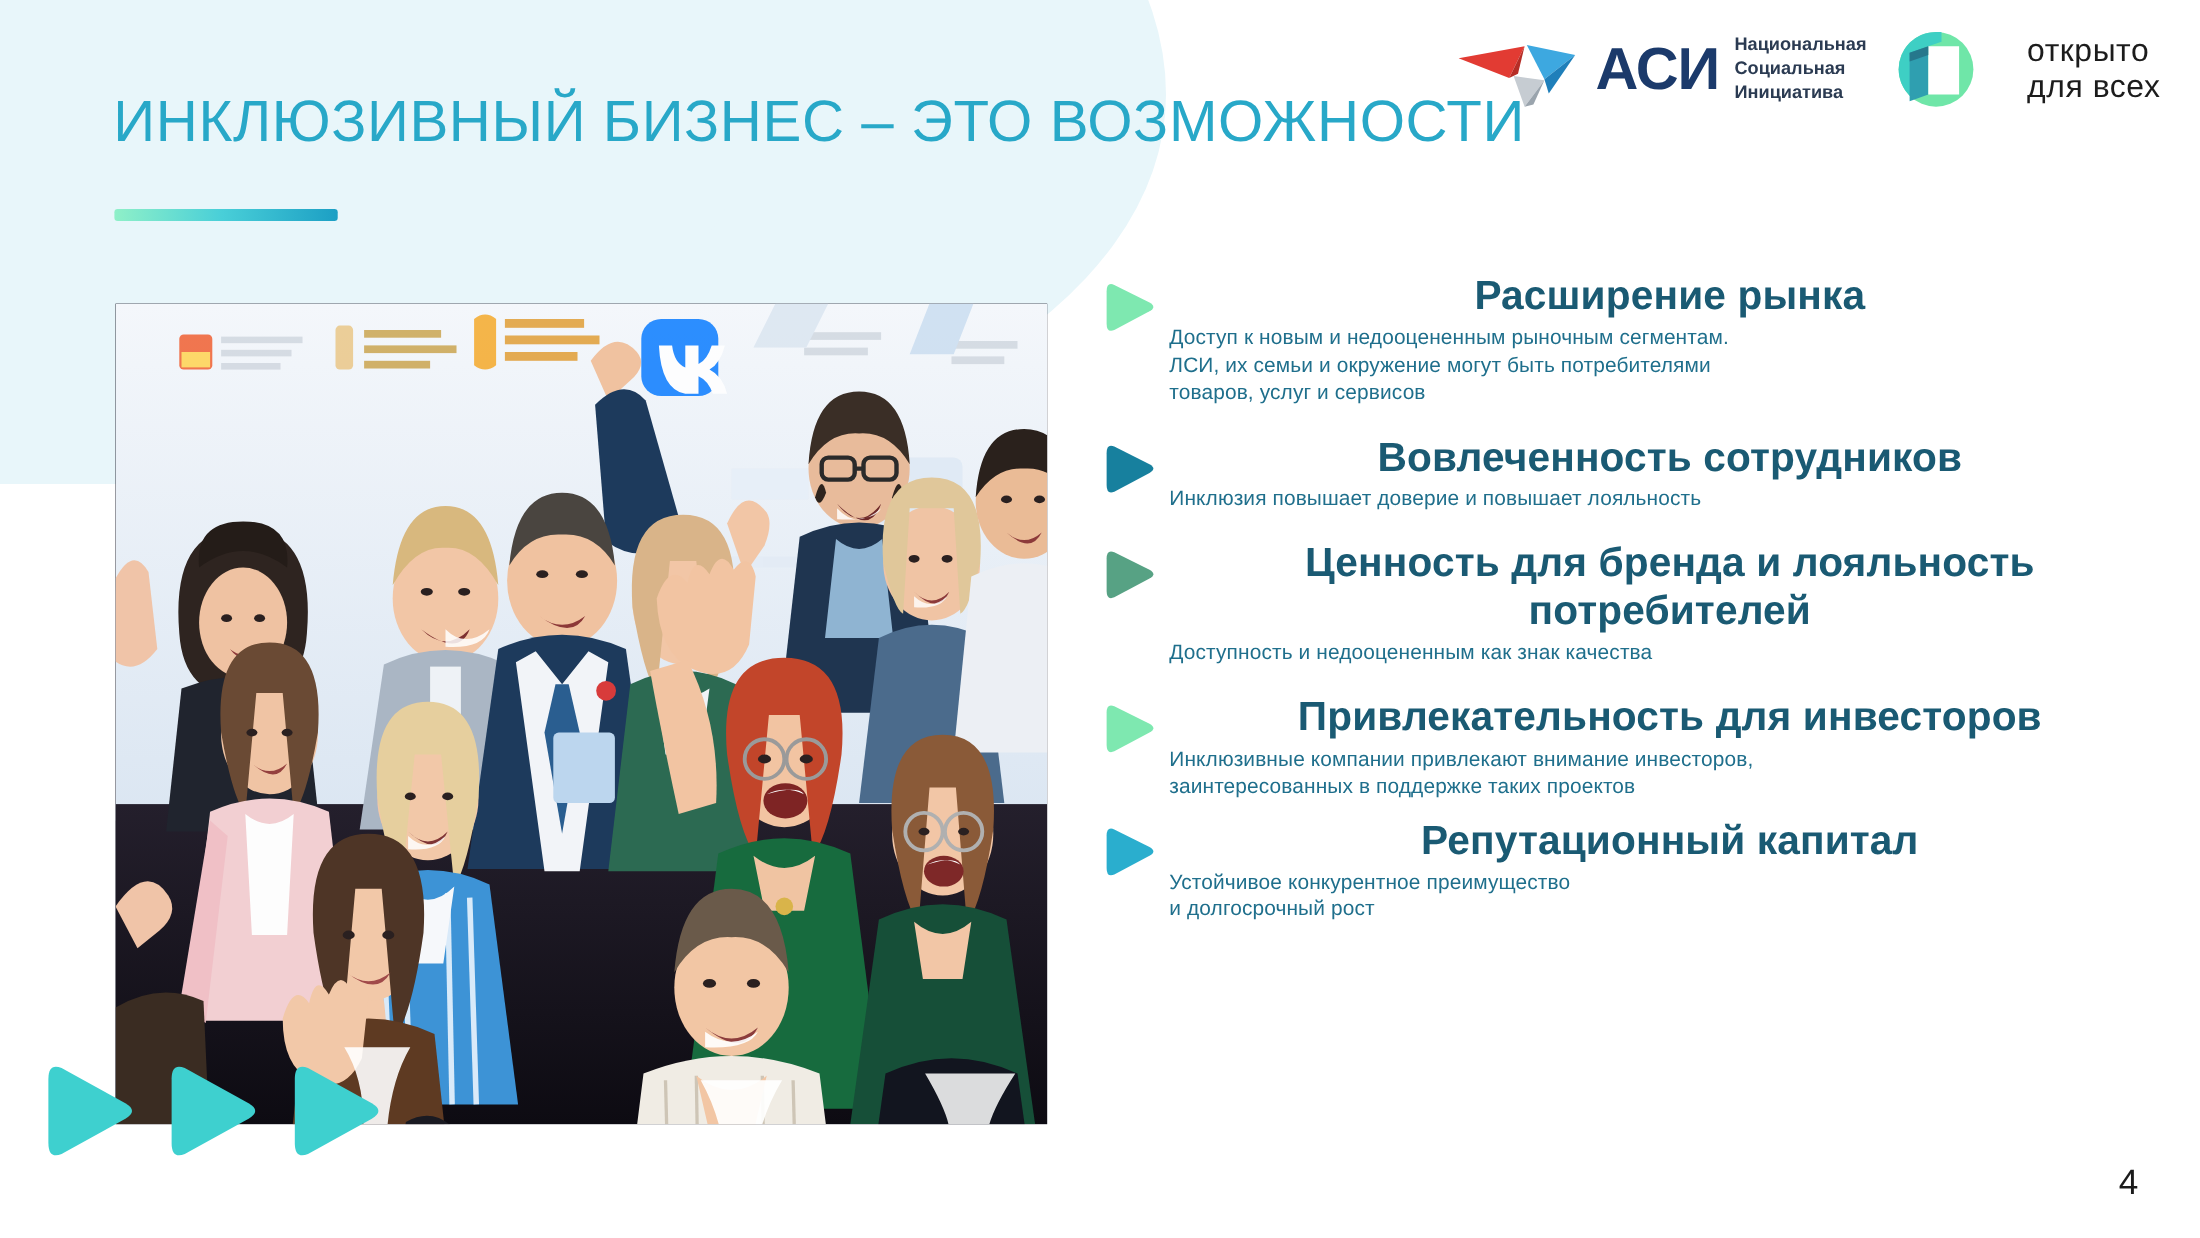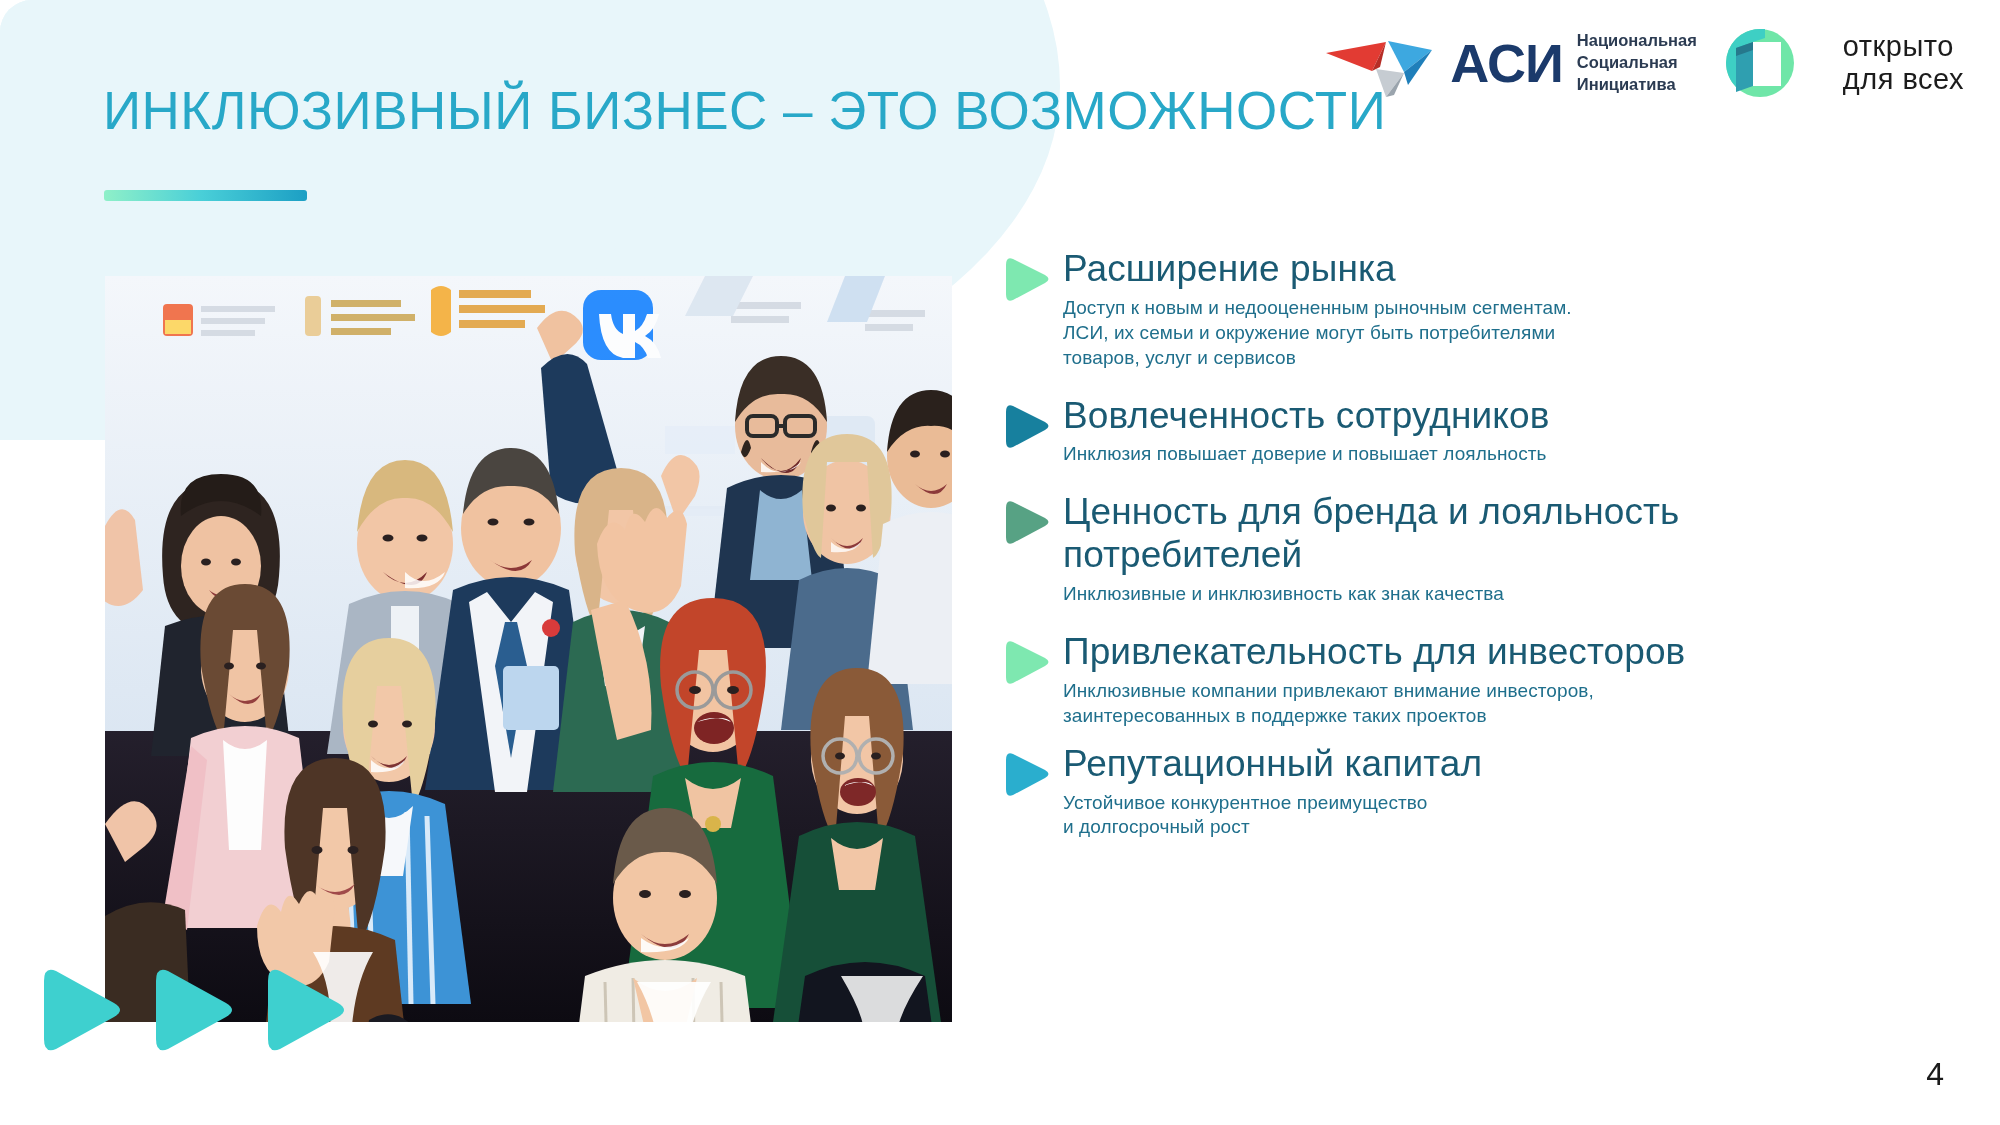--- a/index.html
+++ b/index.html
@@ -11,21 +11,20 @@
     background: #ffffff;
     font-family: "Liberation Sans", sans-serif;
   }
 
   #slide {
     position: relative;
     width: 2000px;
     height: 1125px;
     background: #ffffff;
     overflow: hidden;
-    border-radius: 32px;
   }
 
   
   .bg-blob {
     position: absolute;
     left: -420px;
     top: -300px;
     width: 1480px;
     height: 740px;
     background: #e8f6fa;
@@ -136,22 +135,23 @@
     z-index: 5;
   }
   .point { display: flex; align-items: flex-start; margin-bottom: 9px; }
   .point-tri { flex: 0 0 auto; width: 58px; padding-top: 8px; }
   .point-tri svg { display: block; width: 46px; height: 47px; }
   .point-body { flex: 1 1 auto; }
   .point-title {
     font-size: 37px;
     line-height: 1.16;
     color: #1a5a73;
-    font-weight: 400;
+    font-weight: 700;
     letter-spacing: 0.1px;
+    text-align: center;
   }
   .point-desc {
     font-size: 19px;
     line-height: 1.31;
     color: #1f6f8c;
     margin-top: 5px;
     white-space: pre-line;
     letter-spacing: 0.1px;
   }
 
@@ -534,21 +534,21 @@
 
     <div class="point gap-md">
       <div class="point-tri">
         <svg viewBox="0 0 46 47">
           <path d="M8 3 q-7 -3 -7 6 v29 q0 9 7 6 l32 -17 q7 -4 0 -8 z" fill="#57a284"></path>
         </svg>
       </div>
       <div class="point-body">
         <div class="point-title" style="white-space:pre-line">Ценность для бренда и лояльность
 потребителей</div>
-        <div class="point-desc">Инклюзивные и инклюзивность как знак качества</div>
+        <div class="point-desc">Доступность и недооцененным как знак качества</div>
       </div>
     </div>
 
     <div class="point gap-sm">
       <div class="point-tri">
         <svg viewBox="0 0 46 47">
           <path d="M8 3 q-7 -3 -7 6 v29 q0 9 7 6 l32 -17 q7 -4 0 -8 z" fill="#7ee8b0"></path>
         </svg>
       </div>
       <div class="point-body">

